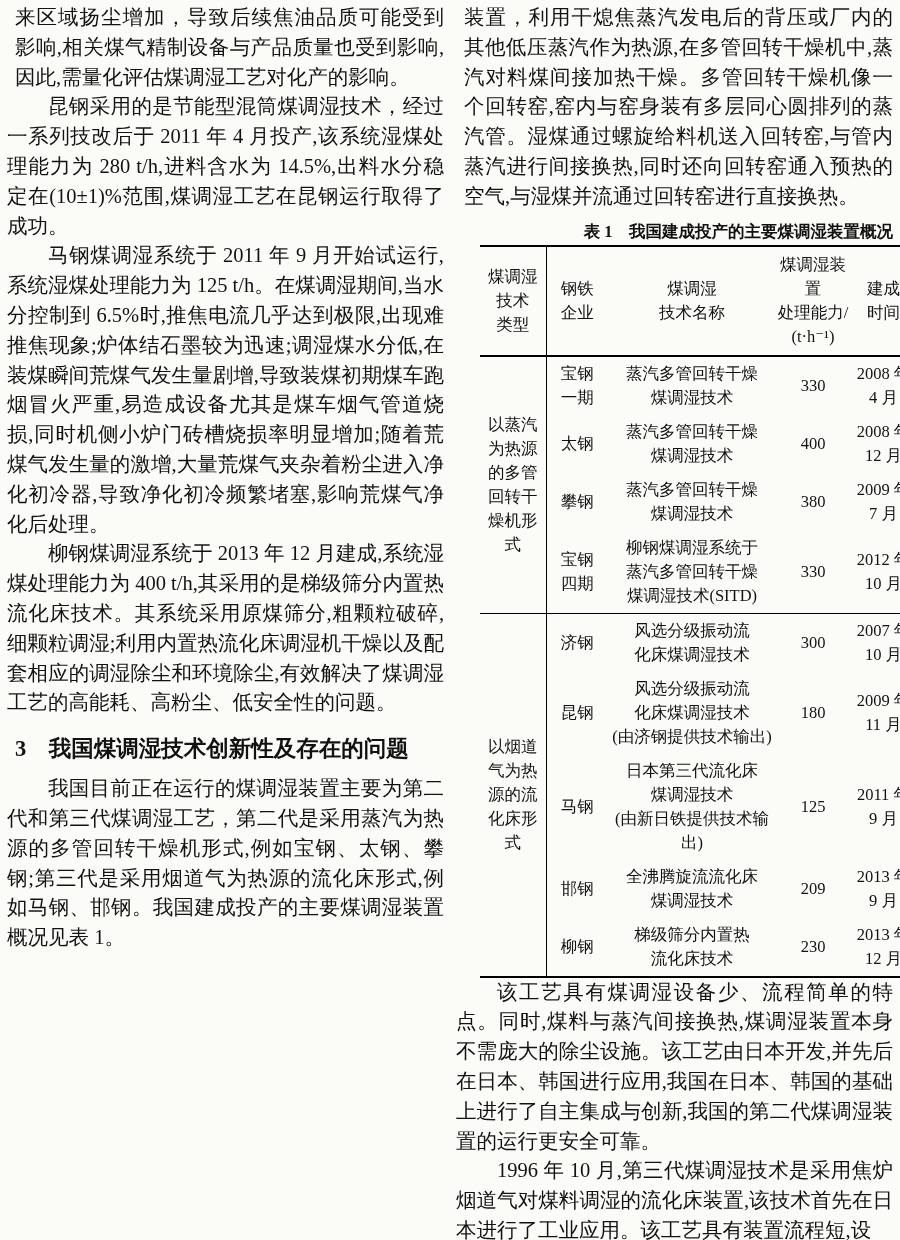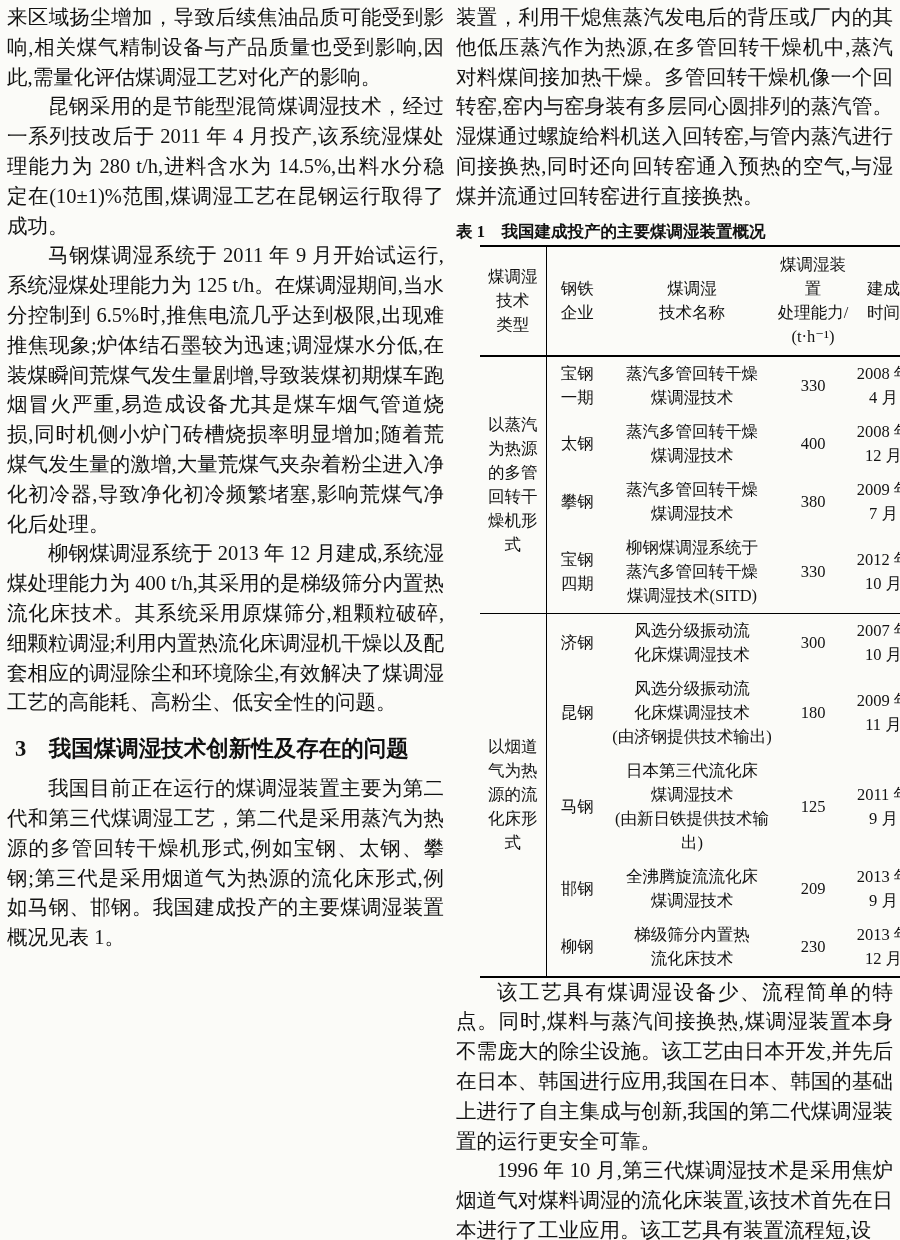--- a/index.html
+++ b/index.html
@@ -4,24 +4,24 @@
 <style>
   html,body{margin:0;padding:0;}
   body{
     width:900px;height:1240px;overflow:hidden;
     background:#fbfbf8;color:#121212;
     font-family:"Liberation Serif","DejaVu Serif",serif;
   }
   .page{display:flex;gap:12px;padding:3px 7px;box-sizing:border-box;}
   .col{flex:0 0 437px;width:437px;font-size:20.5px;line-height:29.8px;text-align:justify;}
   .col p{margin:0;text-indent:2em;}
-  .col p.noindent{text-indent:0;}
+  .col p.noindent{text-indent:0;margin-left:8px;}
   sup.ref{font-size:11.5px;line-height:0;vertical-align:super;}
   h2.sec{font-size:22.5px;font-weight:bold;margin:16px 8px 10px;text-indent:0;line-height:30px;}
-  .tbl-caption{text-align:left;font-weight:bold;font-size:16.5px;line-height:22px;margin:9px 0 2px;}
+  .tbl-caption{text-align:right;font-weight:bold;font-size:16.5px;line-height:22px;margin:9px 0 2px;}
   table.t1{width:100%;border-collapse:collapse;table-layout:fixed;
     font-size:16.5px;line-height:24px;
     border-top:2.5px solid #000;border-bottom:2.5px solid #000;margin-left:24px;}
   table.t1 th,table.t1 td{
     text-align:center;vertical-align:middle;font-weight:normal;
     padding:5px 1px;
   }
   table.t1 thead th{border-bottom:2.5px solid #000;padding:6px 1px;}
   .vline{border-right:1.5px solid #000;}
   .pre{white-space:pre-line;}

